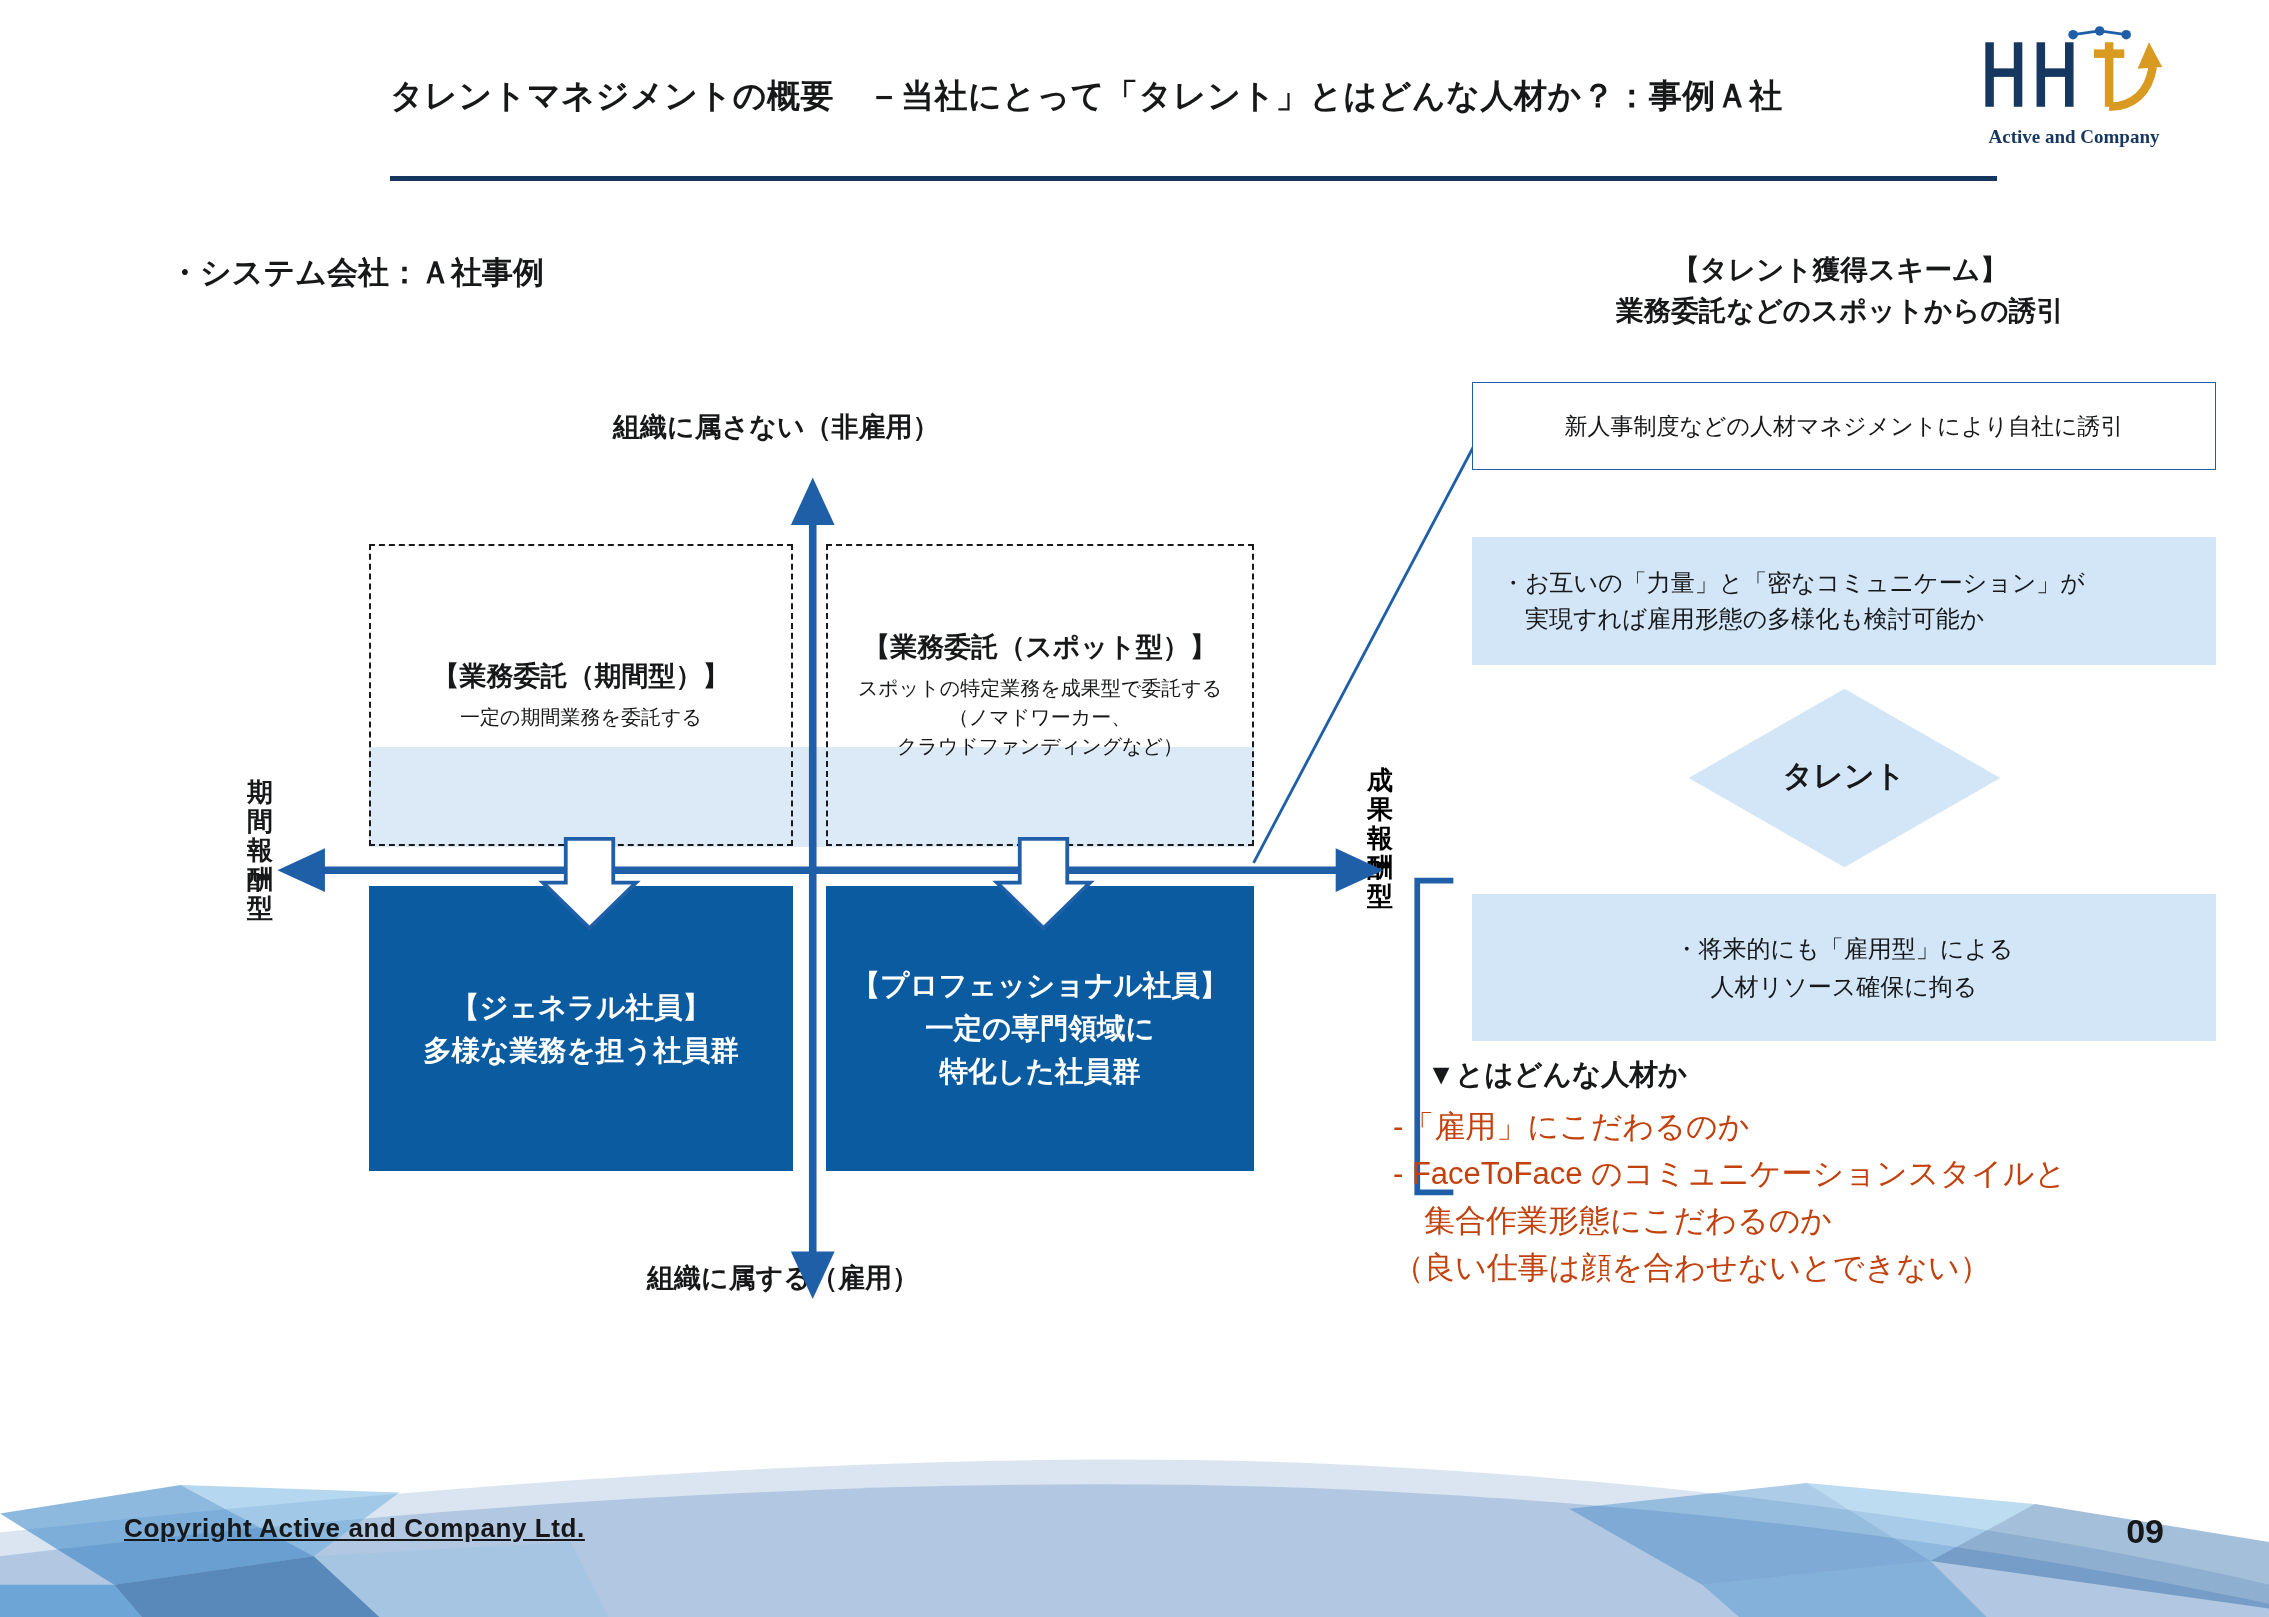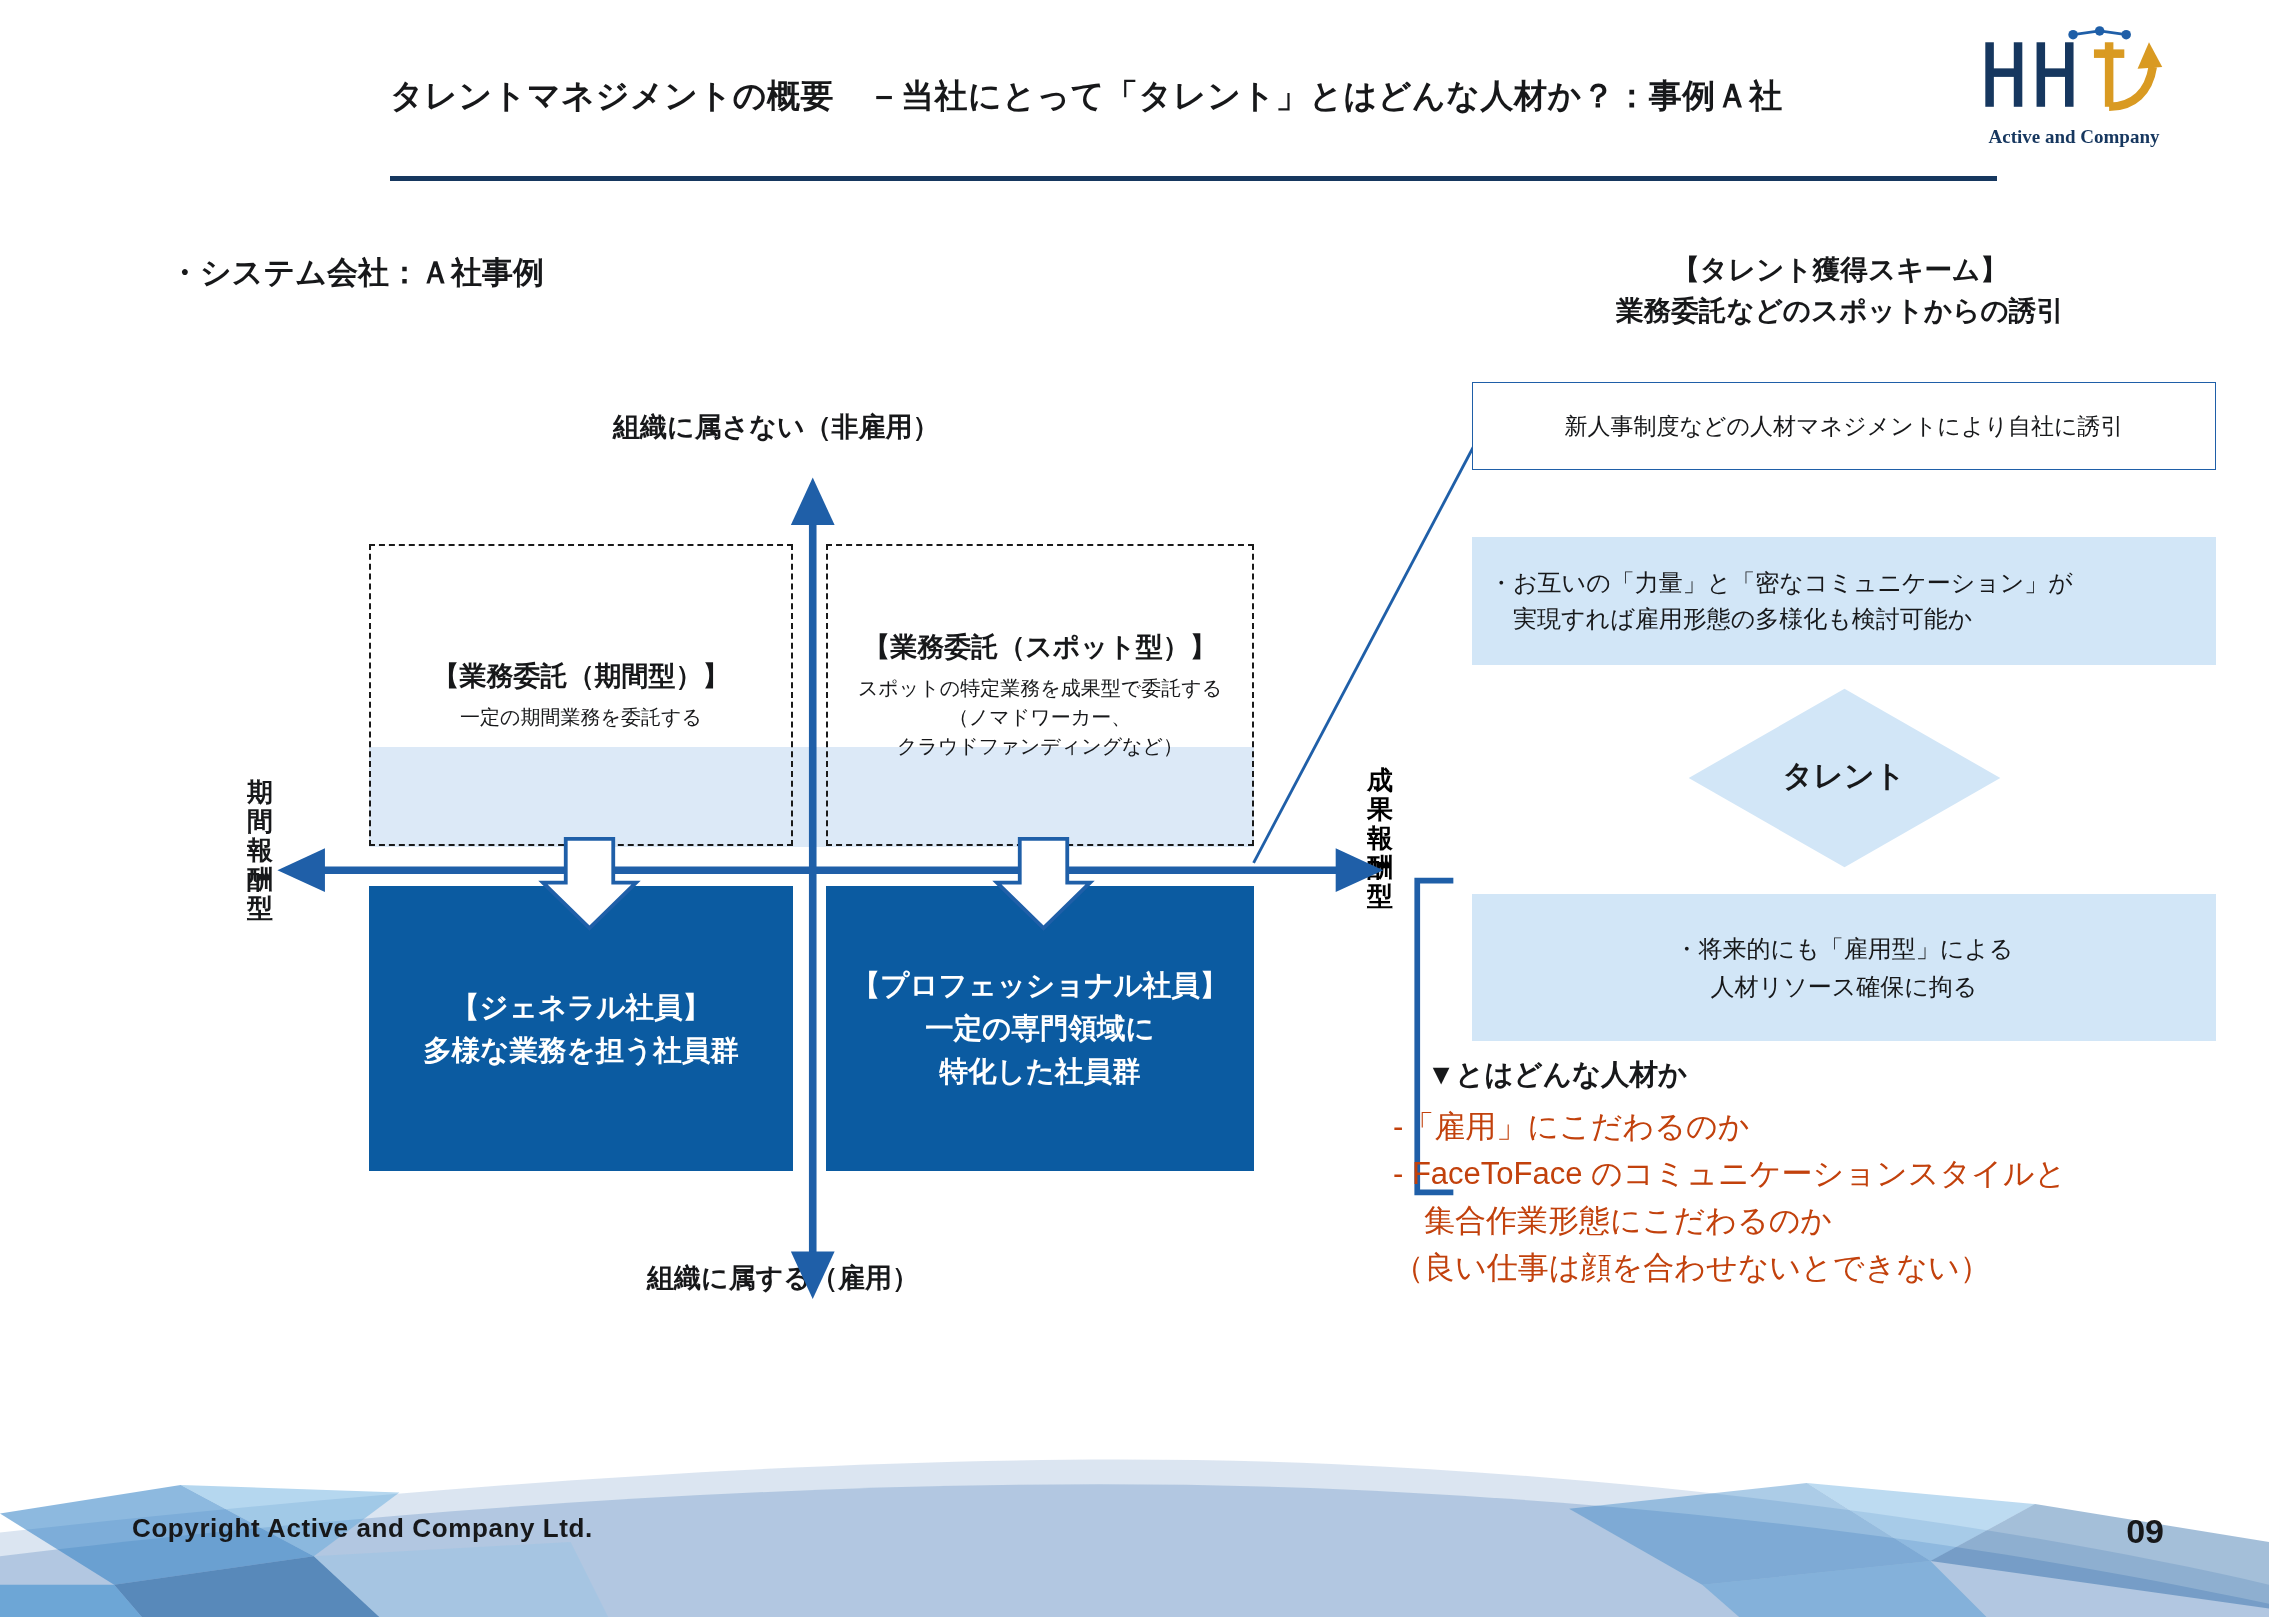--- a/index.html
+++ b/index.html
@@ -100,21 +100,21 @@
     position: absolute; left: 1472px; top: 382px; width: 744px; height: 88px;
     border: 1.9px solid #1f5fa8; background: #fff;
     display:flex; align-items:center; justify-content:center;
     font-size: 23px; color: #17181a; text-align:center;
   }
   .pale-box {
     position: absolute; background: #d2e6f7; color: #17181a;
   }
   #pale-1 {
     left: 1472px; top: 537px; width: 744px; height: 128px;
-    display:flex; flex-direction:column; justify-content:center; padding-left: 17px;
+    display:flex; flex-direction:column; justify-content:center; padding-left: 29px;
     font-size: 24px; line-height: 1.5;
   }
   #pale-2 {
     left: 1472px; top: 894px; width: 744px; height: 147px;
     display:flex; align-items:center; justify-content:center; text-align:center;
     font-size: 24px; line-height: 1.55;
   }
   .chevron-wrap { position: absolute; left: 1683px; top: 683px; width: 323px; height: 190px; }
   .chevron-label {
     position: absolute; left: 1472px; top: 756px; width: 744px; text-align:center;
@@ -130,22 +130,22 @@
     font-size: 31px; color: #c2410c; line-height: 1.52;
   }
   .bracket-svg { position: absolute; left: 1398px; top: 875px; }
 
   
   .connector-svg { position: absolute; left: 1113px; top: 418px; }
 
   
   .footer-art { position: absolute; left: 0; bottom: 0; width: 2269px; height: 228px; overflow: hidden; }
   .copyright {
-    position: absolute; left: 132px; bottom: 74px;
-    font-size: 26px; font-weight: bold; color: #17181a; letter-spacing: 0.6px;
+    position: absolute; left: 124px; bottom: 74px;
+    font-size: 26px; font-weight: bold; color: #17181a; letter-spacing: 0.6px; text-decoration: underline;
   }
   .page-num {
     position: absolute; right: 105px; bottom: 67px;
     font-size: 34px; font-weight: bold; color: #17181a;
   }
 </style>
 </head>
 <body>
 
 <div id="slide">

